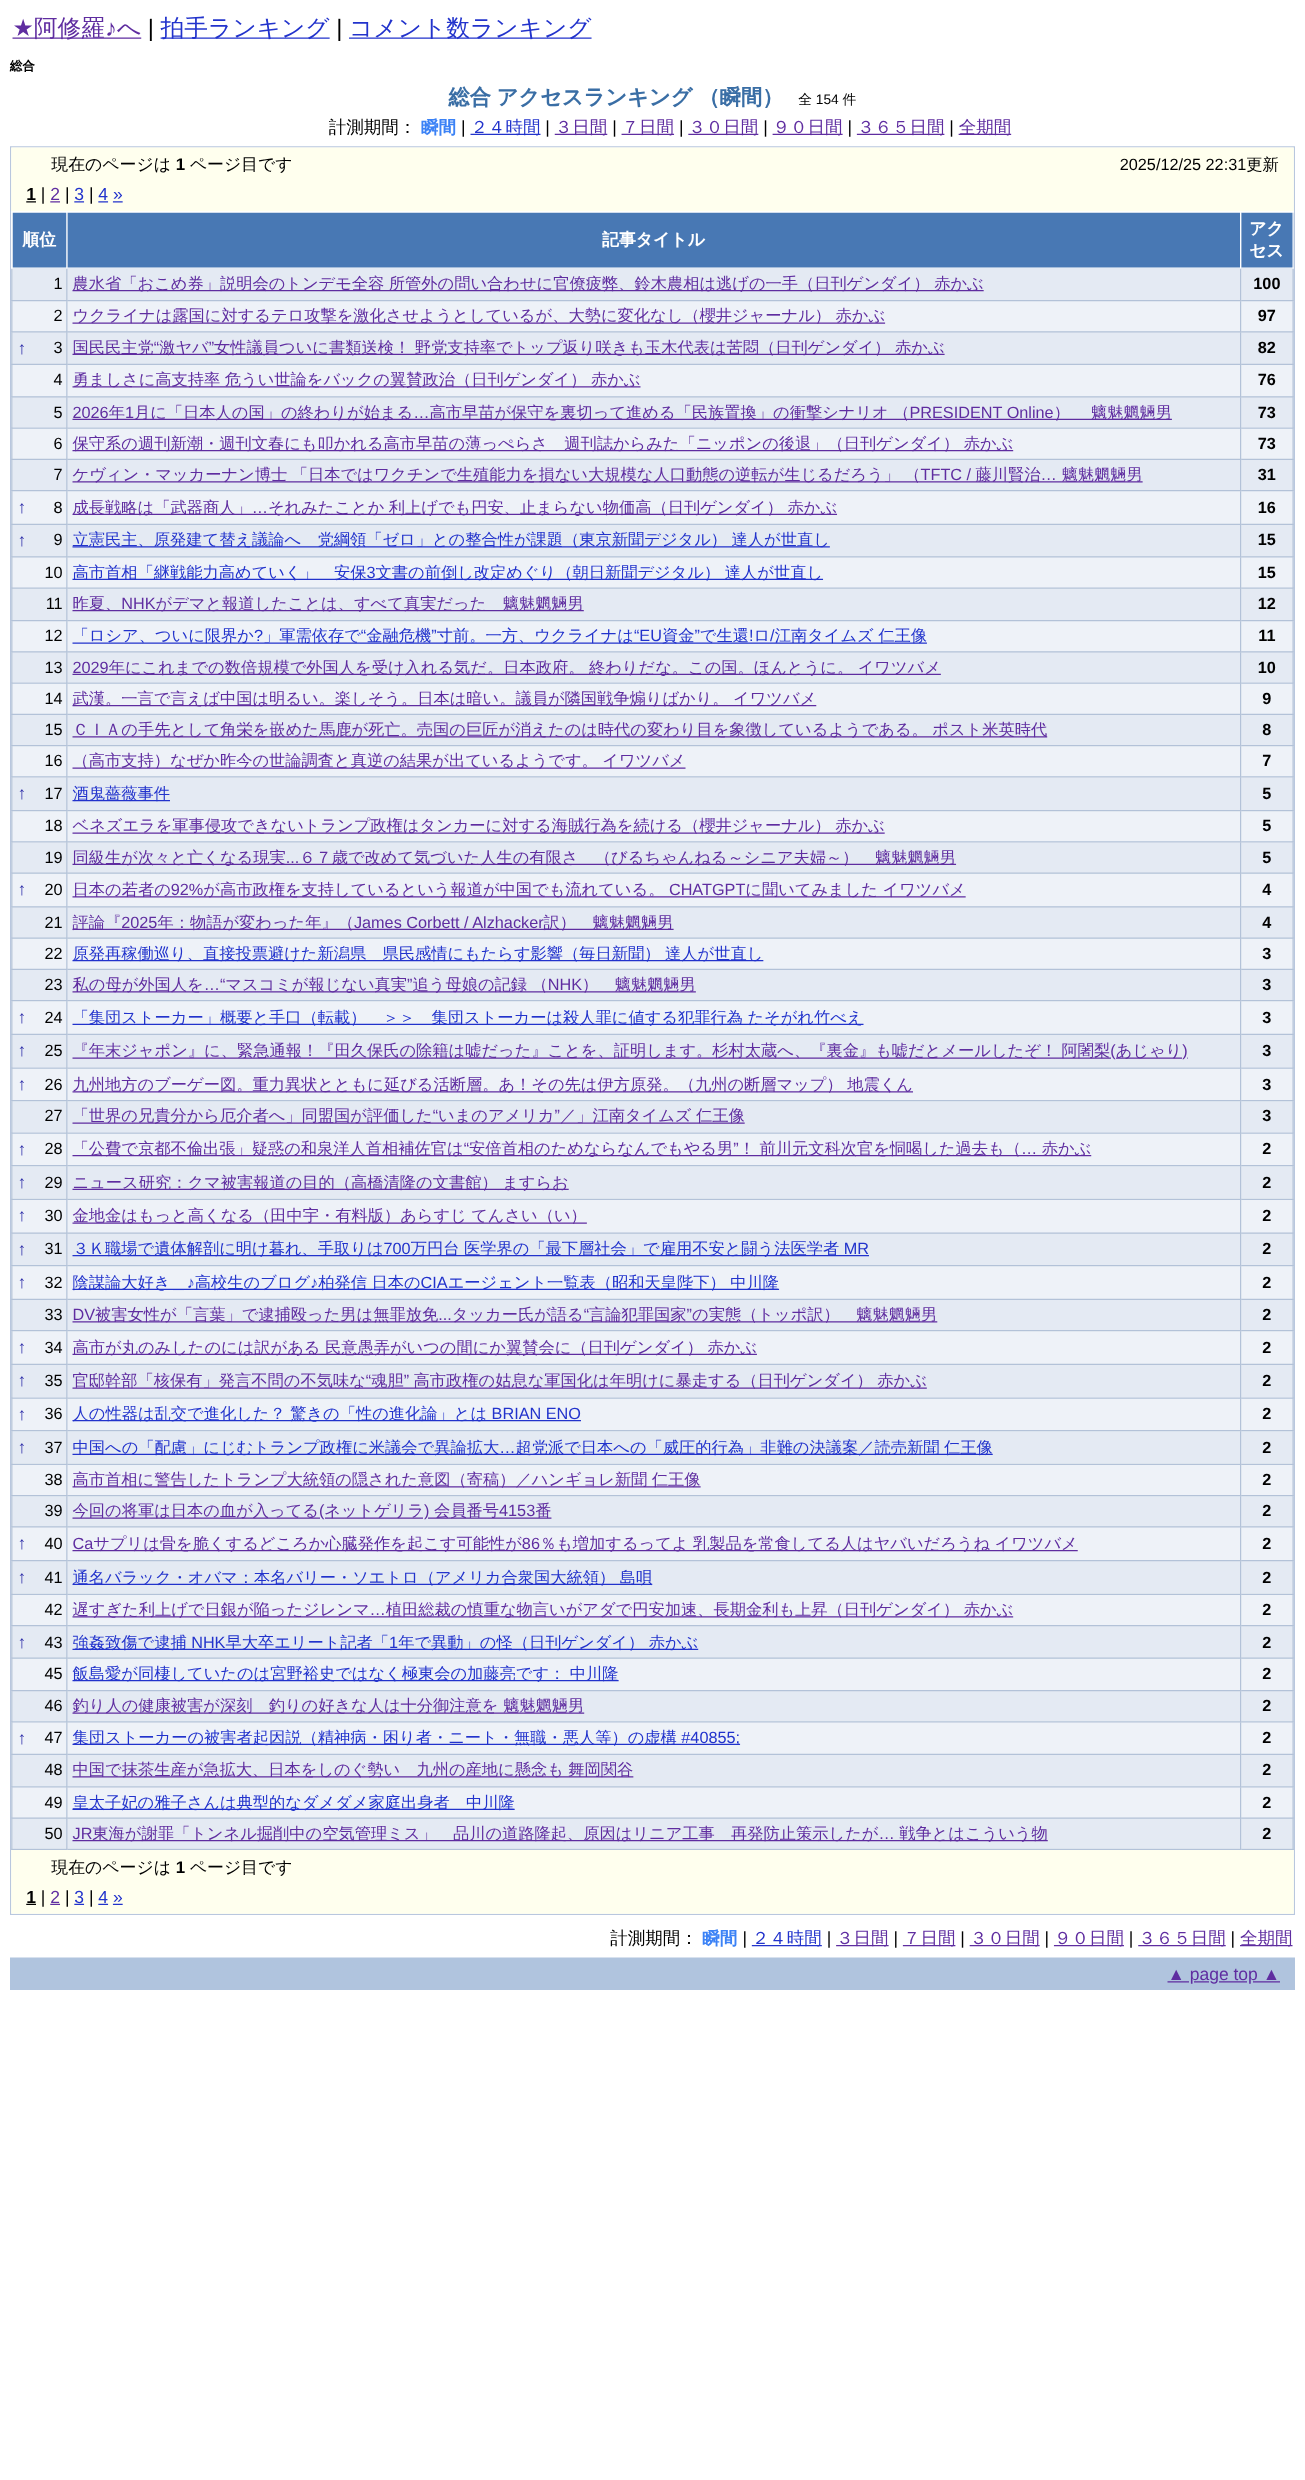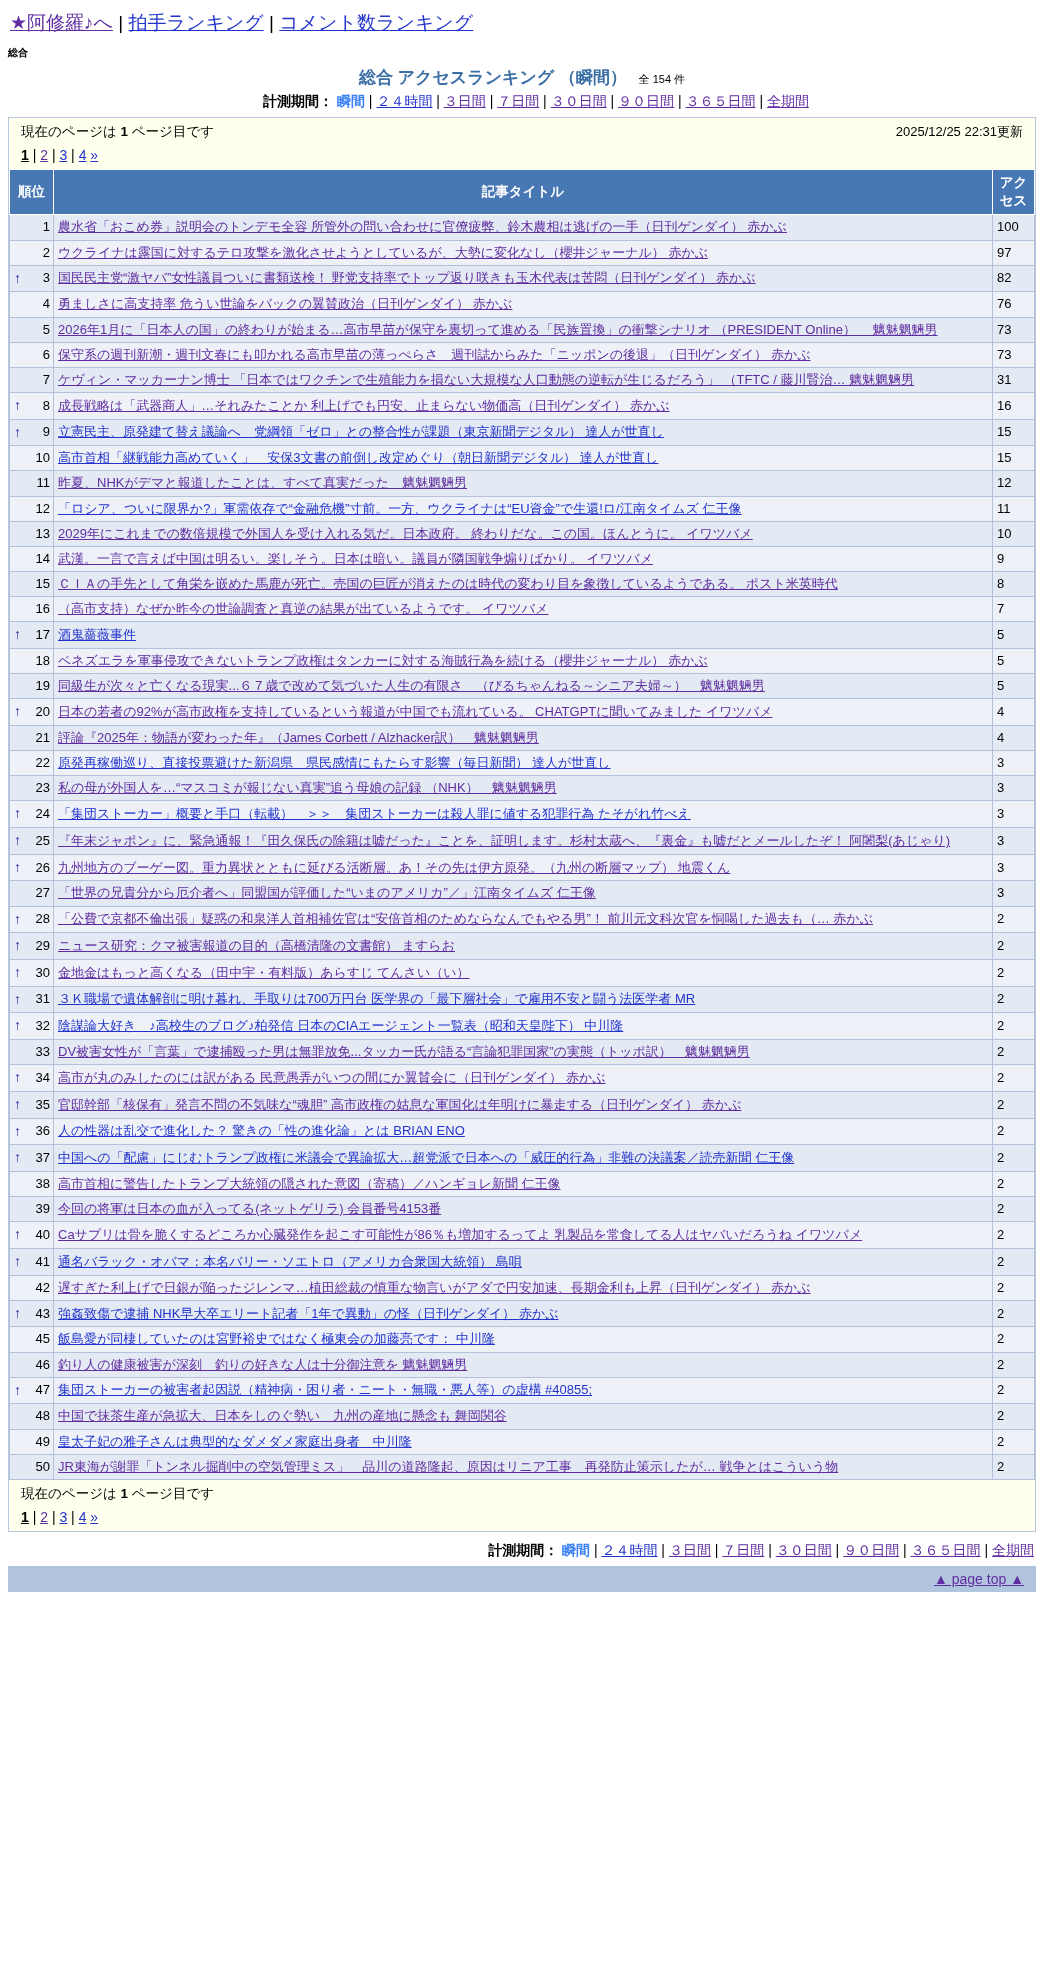--- a/index.html
+++ b/index.html
@@ -30,28 +30,28 @@
   .top-nav{font-size:19px;padding:2px 0 8px 2px;}
   .top-nav .sep{color:#000;}
 
   .category-label{font-size:10px;font-weight:bold;margin:2px 0 6px 0;}
 
   .title-block{text-align:center;margin:0 0 2px 0;}
   .page-title{color:var(--title-blue);font-weight:bold;font-size:17px;}
   .total-count{font-size:11px;color:#000;margin-left:8px;}
 
   .period-nav{text-align:center;font-size:14px;margin:4px 0 6px 0;}
-  .period-nav .label{font-weight:bold;padding-left:28px;}
+  .period-nav .label{font-weight:normal;padding-left:28px;}
   .period-nav .current{font-weight:bold;color:#3b82f6;}
   .period-nav .sep{color:#000;}
   .period-nav.bottom{text-align:right;margin:10px 2px 6px 0;}
 
   .content-box{border:1px solid #b9c7de;}
   .info-bar{background:var(--info-bg);padding:5px 12px 6px 12px;font-size:13.5px;}
-  .info-line{display:flex;justify-content:space-between;align-items:baseline;}
+  .info-line{display:flex;justify-content:space-between;align-items:baseline;margin-left:20px;}
   .page-num{font-weight:bold;}
   .updated{font-size:13px;}
   .pagination{margin-top:6px;font-size:14px;}
   .pagination .current{font-weight:bold;text-decoration:underline;color:#000;}
   .pagination .sep{color:#000;}
 
   table.rank-table{width:100%;border-collapse:collapse;table-layout:fixed;}
   .rank-table th{
     background:var(--header-bg);color:#fff;font-weight:bold;font-size:13.5px;
     padding:4px 2px;border:1px solid #fff;text-align:center;line-height:1.35;
@@ -62,21 +62,21 @@
     border:1px solid var(--grid);
     padding:2px 4px;line-height:1.55;vertical-align:middle;
   }
   .rank-table tr:nth-child(odd) td{background:var(--row-odd);}
   .rank-table tr:nth-child(even) td{background:var(--row-even);}
   td.rank-cell{white-space:nowrap;padding-right:3px;}
   td.rank-cell .wrap{display:flex;justify-content:space-between;align-items:center;}
   .up-arrow{color:var(--arrow);font-weight:bold;font-size:14px;min-width:10px;}
   .rank-num{margin-left:auto;}
   td.title-cell{word-break:break-all;}
-  td.access-cell{}
+  td.access-cell{text-align:center;font-weight:bold;}
 
   .pagetop-bar{
     background:var(--bar-bg);margin-top:4px;padding:3px 12px;height:26px;
     text-align:right;font-size:14px;line-height:20px;
   }
 </style>
 </head>
 <body>
 
 <div>

